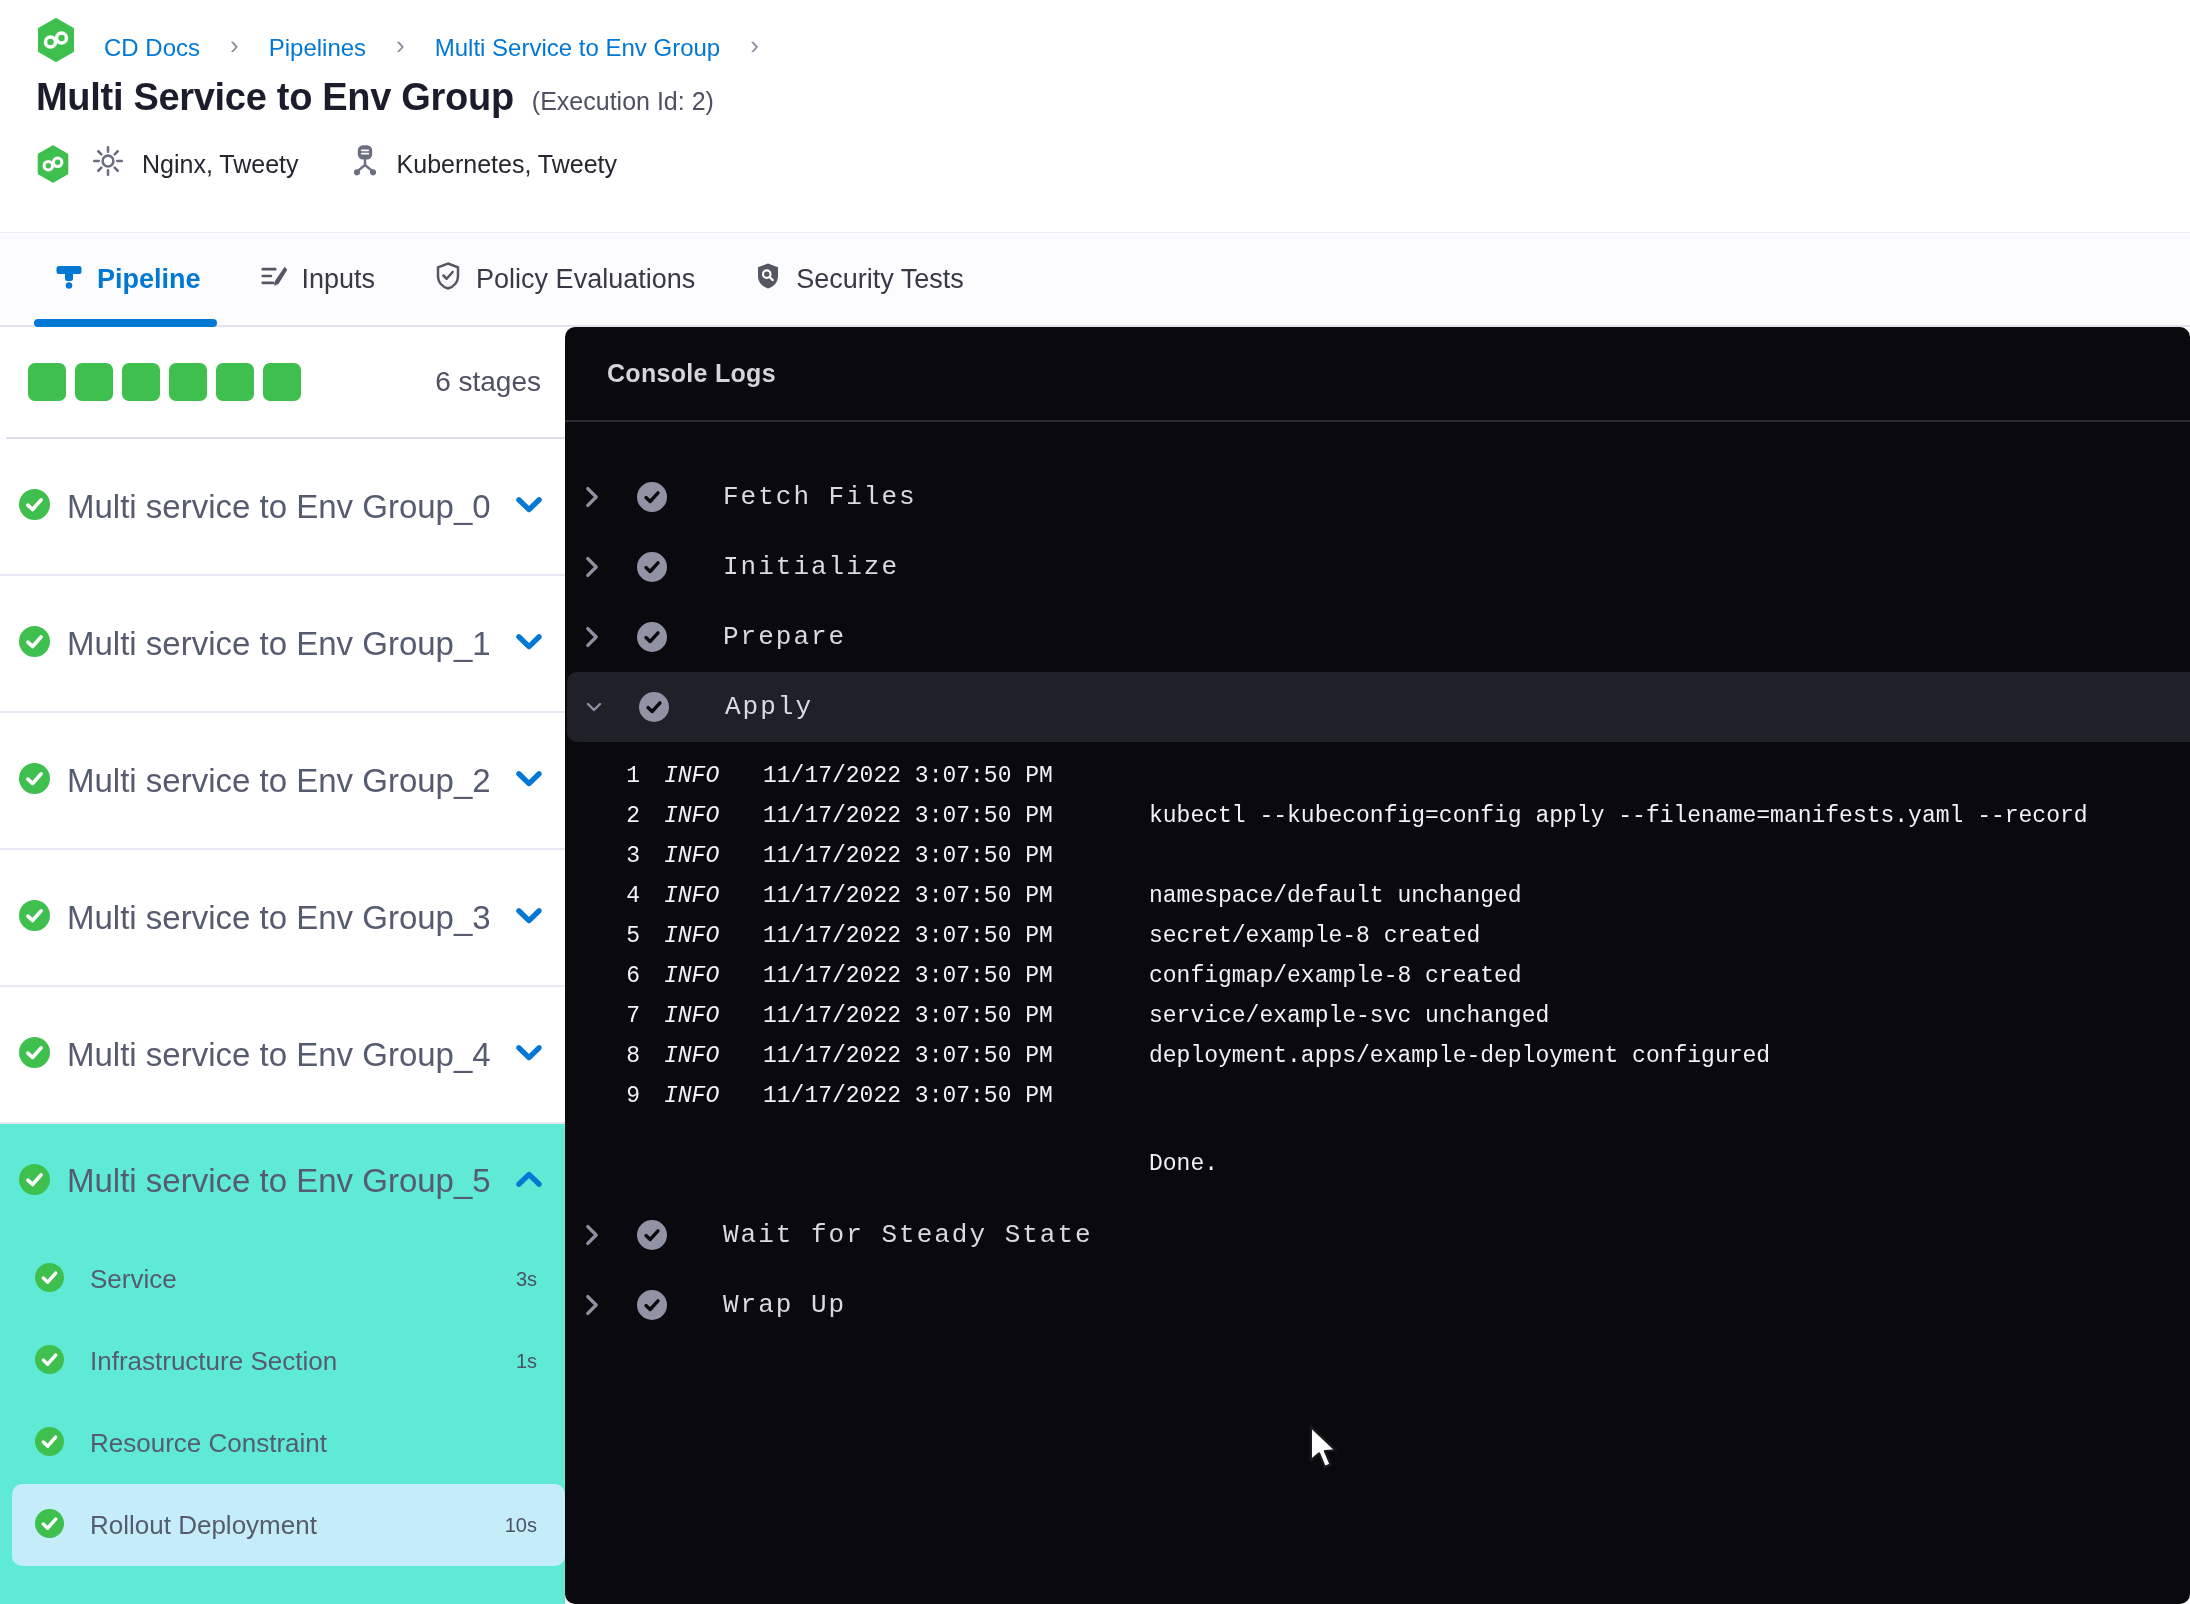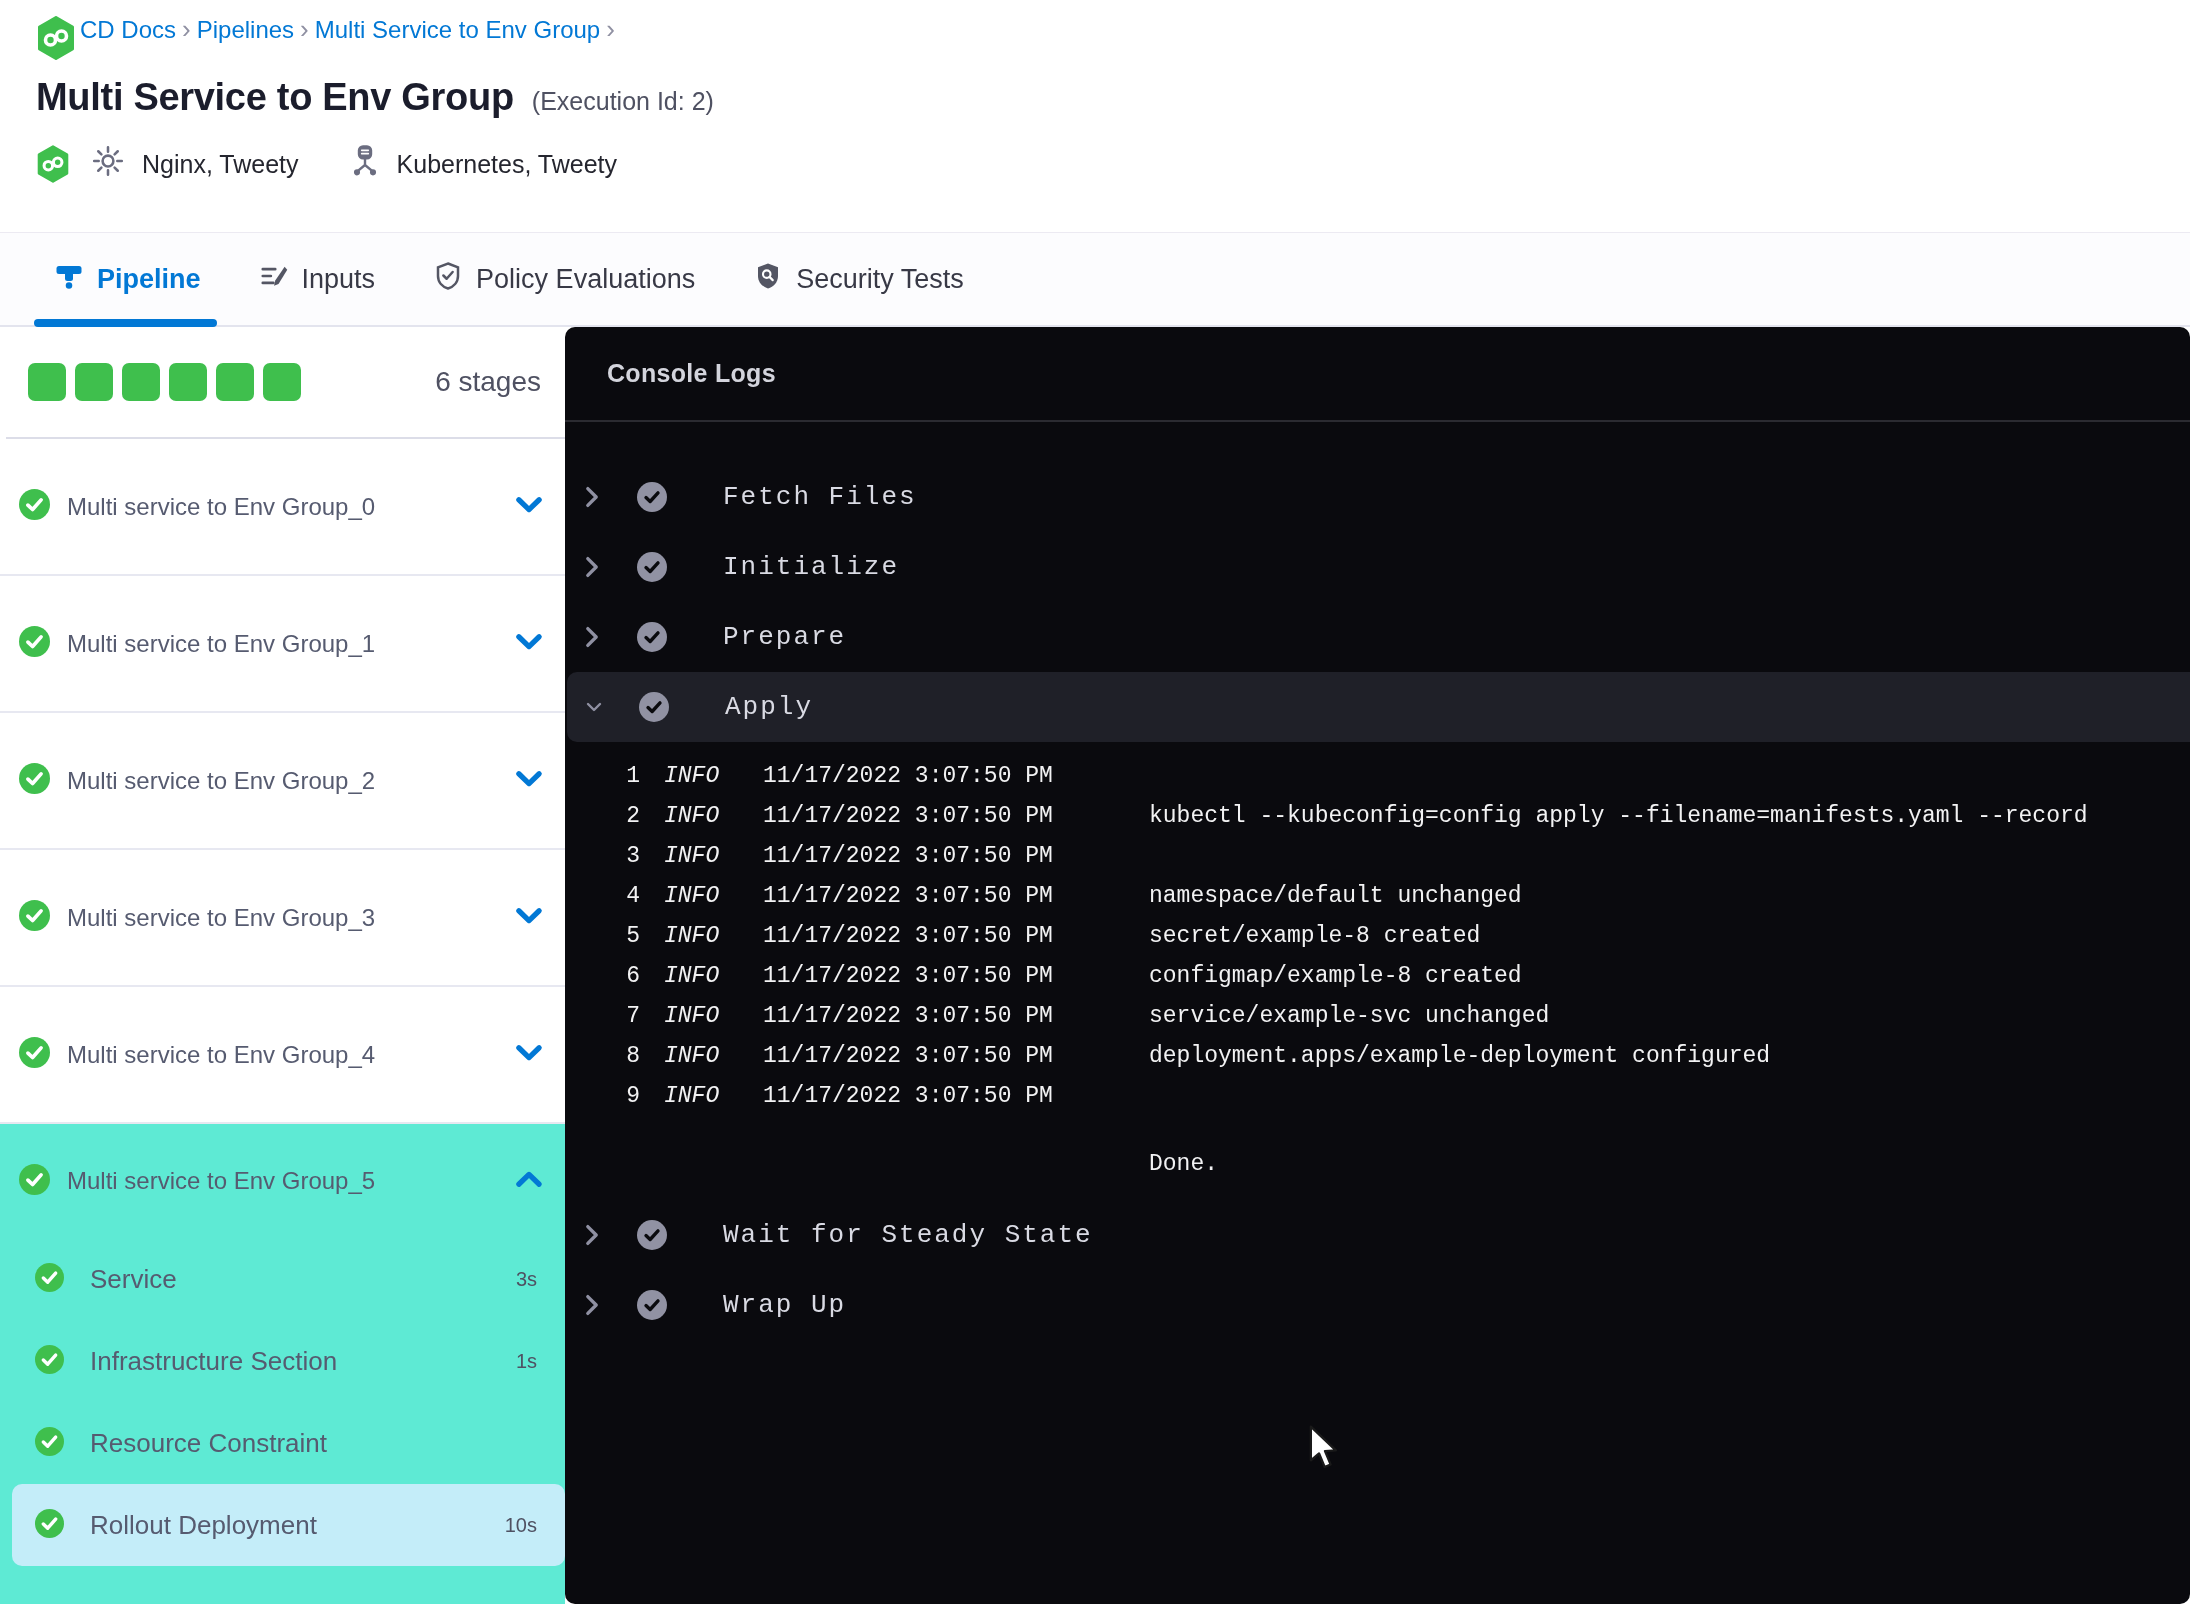--- a/index.html
+++ b/index.html
@@ -6,21 +6,21 @@
   html,body { margin:0; padding:0; }
   body {
     width:2190px; height:1604px; overflow:hidden;
     background:#ffffff; color:#22222a;
     font-family:"Liberation Sans", sans-serif;
   }
   .page { width:2190px; height:1604px; position:relative; display:flex; flex-direction:column; }
 
   
   .app-header { height:233px; padding:16px 0 0 36px; border-bottom:1px solid #eceaf2; flex:0 0 auto; }
-  .breadcrumb { display:flex; align-items:flex-start; gap:4px; font-size:24px; height:46px; }
+  .breadcrumb { display:flex; align-items:flex-end; gap:28px; font-size:24px; height:46px; }
   .breadcrumb a { color:#0278d5; text-decoration:none; cursor:pointer; }
   .bc-sep { color:#8f90a2; font-size:26px; line-height:1; padding:0 2px 4px 2px; }
   .cd-hex { display:flex; align-items:center; }
   .title-row { display:flex; align-items:baseline; gap:18px; margin-top:14px; }
   .page-title { font-size:38px; font-weight:700; color:#1b1d2c; letter-spacing:-0.3px; }
   .exec-id { font-size:25px; color:#4f5162; }
   .services-row { display:flex; align-items:center; margin-top:24px; gap:16px; font-size:25px; color:#25262f; }
   .svc-label { margin-right:34px; }
   .icon-gap { margin-left:4px; }
 
@@ -32,21 +32,21 @@
 
   
   .main { flex:1 1 auto; display:flex; min-height:0; }
 
   
   .stage-panel { width:565px; flex:0 0 auto; display:flex; flex-direction:column; background:#ffffff; }
   .progress-row { height:112px; flex:0 0 auto; display:flex; align-items:center; padding:0 24px 0 22px; border-bottom:2px solid #dcdde8;margin-left:6px; }
   .psq { width:38px; height:38px; border-radius:7px; background:#3fbf4d; margin-right:9px; }
   .stage-count { margin-left:auto; font-size:28px; color:#4f5162; }
   .stage-row { height:137px; flex:0 0 auto; border-bottom:2px solid #e7e8f1; display:flex; align-items:center; padding:0 22px 0 19px; gap:17px; cursor:pointer; background:#fff; }
-  .stage-name { font-size:24px; color:#565b70; flex:1 1 auto; }
+  .stage-name { font-size:33px; color:#565b70; flex:1 1 auto; }
   .expanded-stage { height:521px; flex:0 0 auto; background:#5eead4; border-bottom:2px solid #d8dce6; display:flex; flex-direction:column; }
   .exp-header { height:114px; display:flex; align-items:center; padding:0 22px 0 19px; gap:17px; cursor:pointer; }
   .sub-row { height:82px; display:flex; align-items:center; padding:0 28px 0 35px; gap:26px; cursor:pointer; }
   .sub-row.selected { background:#c4edf9; border-radius:10px; margin:0 0 0 12px; padding-left:23px; }
   .sub-name { font-size:26px; color:#565b70; flex:1 1 auto; }
   .duration { font-size:20px; color:#4f5162; }
   .panel-stub { flex:1 1 auto; background:#ffffff; }
 
   
   .console { flex:1 1 auto; background:#0a0a0e; position:relative; display:flex; flex-direction:column; min-width:0;border-radius:10px; }

